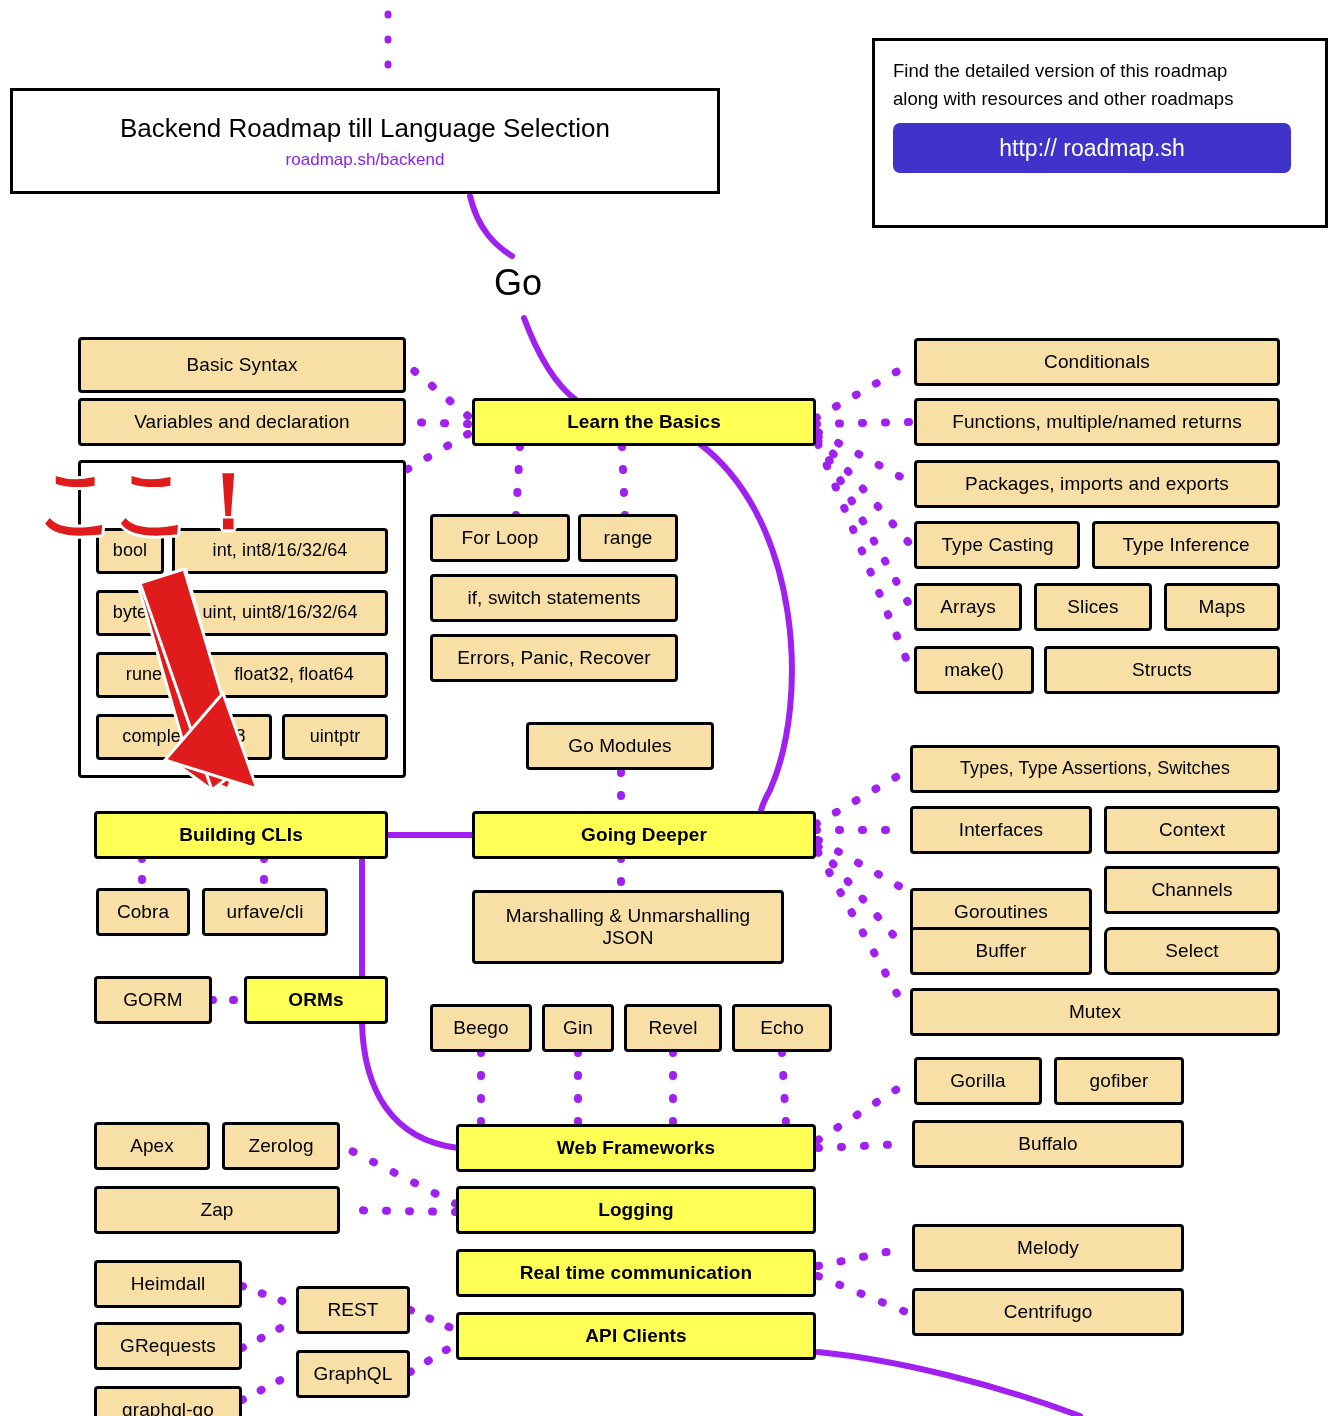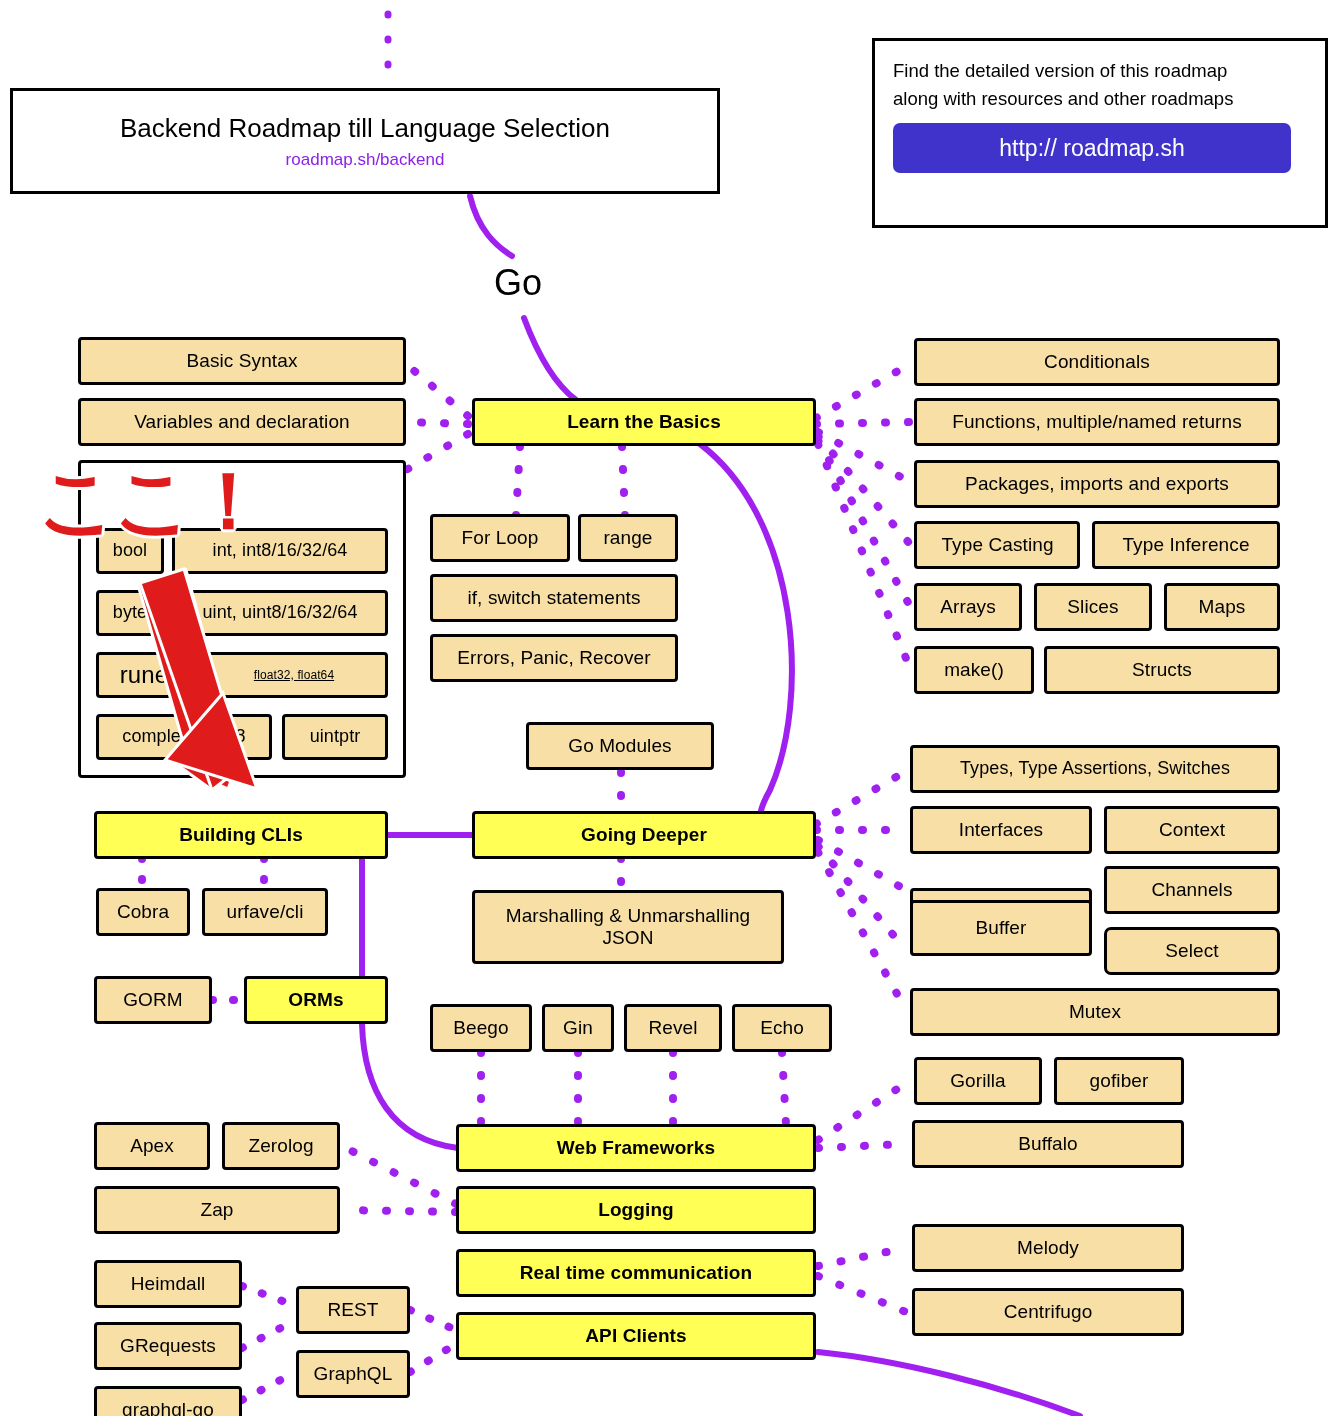--- a/index.html
+++ b/index.html
@@ -221,32 +221,32 @@
   </div>
 
   <div id="info-box">
     <div class="info-line">Find the detailed version of this roadmap</div>
     <div class="info-line">along with resources and other roadmaps</div>
     <div id="info-btn">http:// roadmap.sh</div>
   </div>
 
   <div id="go-label">Go</div>
 
-  <div class="node topic" style="left:78px;top:337px;width:328px;height:48px;">Basic Syntax</div>
+  <div class="node topic" style="left:78px;top:337px;width:328px;height:56px;">Basic Syntax</div>
   <div class="node topic" style="left:78px;top:398px;width:328px;height:48px;">Variables and declaration</div>
 
   <div class="group" style="left:78px;top:460px;width:328px;height:318px;">
     <div class="group-title" style="top:20px;margin-top:44px;">Data Types</div>
   </div>
   <div class="node topic" style="left:96px;top:528px;width:68px;height:46px;font-size:18px;">bool</div>
   <div class="node topic" style="left:172px;top:528px;width:216px;height:46px;font-size:18px;">int, int8/16/32/64</div>
   <div class="node topic" style="left:96px;top:590px;width:68px;height:46px;font-size:18px;">byte</div>
   <div class="node topic" style="left:172px;top:590px;width:216px;height:46px;font-size:18px;">uint, uint8/16/32/64</div>
-  <div class="node topic" style="left:96px;top:652px;width:96px;height:46px;font-size:24px;">rune</div>
-  <div class="node topic" style="left:200px;top:652px;width:188px;height:46px;font-size:12px;text-decoration:underline;">float32, float64</div>
+  <div class="node topic" style="left:96px;top:652px;width:96px;height:46px;font-size:18px;">rune</div>
+  <div class="node topic" style="left:200px;top:652px;width:188px;height:46px;font-size:18px;">float32, float64</div>
   <div class="node topic" style="left:96px;top:714px;width:176px;height:46px;font-size:18px;">complex64/128</div>
   <div class="node topic" style="left:282px;top:714px;width:106px;height:46px;font-size:18px;">uintptr</div>
 
   <div class="node primary" style="left:472px;top:398px;width:344px;height:48px;">Learn the Basics</div>
 
   <div class="node topic" style="left:430px;top:514px;width:140px;height:48px;">For Loop</div>
   <div class="node topic" style="left:578px;top:514px;width:100px;height:48px;">range</div>
   <div class="node topic" style="left:430px;top:574px;width:248px;height:48px;">if, switch statements</div>
   <div class="node topic" style="left:430px;top:634px;width:248px;height:48px;">Errors, Panic, Recover</div>
   <div class="node topic" style="left:526px;top:722px;width:188px;height:48px;">Go Modules</div>
@@ -263,21 +263,21 @@
   <div class="node topic" style="left:1044px;top:646px;width:236px;height:48px;">Structs</div>
 
   <div class="node primary" style="left:472px;top:811px;width:344px;height:48px;">Going Deeper</div>
   <div class="node topic" style="left:472px;top:890px;width:312px;height:74px;">Marshalling &amp; Unmarshalling JSON</div>
 
   <div class="node topic" style="left:910px;top:745px;width:370px;height:48px;font-size:18px;">Types, Type Assertions, Switches</div>
   <div class="node topic" style="left:910px;top:806px;width:182px;height:48px;">Interfaces</div>
   <div class="node topic" style="left:1104px;top:806px;width:176px;height:48px;">Context</div>
   <div class="node topic" style="left:910px;top:866px;width:182px;height:48px;margin-top:22px;">Goroutines</div>
   <div class="node topic" style="left:1104px;top:866px;width:176px;height:48px;">Channels</div>
-  <div class="node topic" style="left:910px;top:900px;width:182px;height:56px;">Buffer</div>
+  <div class="node topic" style="left:910px;top:927px;width:182px;height:48px;">Buffer</div>
   <div class="node topic" style="left:1104px;top:927px;width:176px;height:48px;border-radius:7px;">Select</div>
   <div class="node topic" style="left:910px;top:988px;width:370px;height:48px;">Mutex</div>
 
   <div class="node primary" style="left:94px;top:811px;width:294px;height:48px;">Building CLIs</div>
   <div class="node topic" style="left:96px;top:888px;width:94px;height:48px;">Cobra</div>
   <div class="node topic" style="left:202px;top:888px;width:126px;height:48px;">urfave/cli</div>
 
   <div class="node topic" style="left:94px;top:976px;width:118px;height:48px;">GORM</div>
   <div class="node primary" style="left:244px;top:976px;width:144px;height:48px;">ORMs</div>
 

